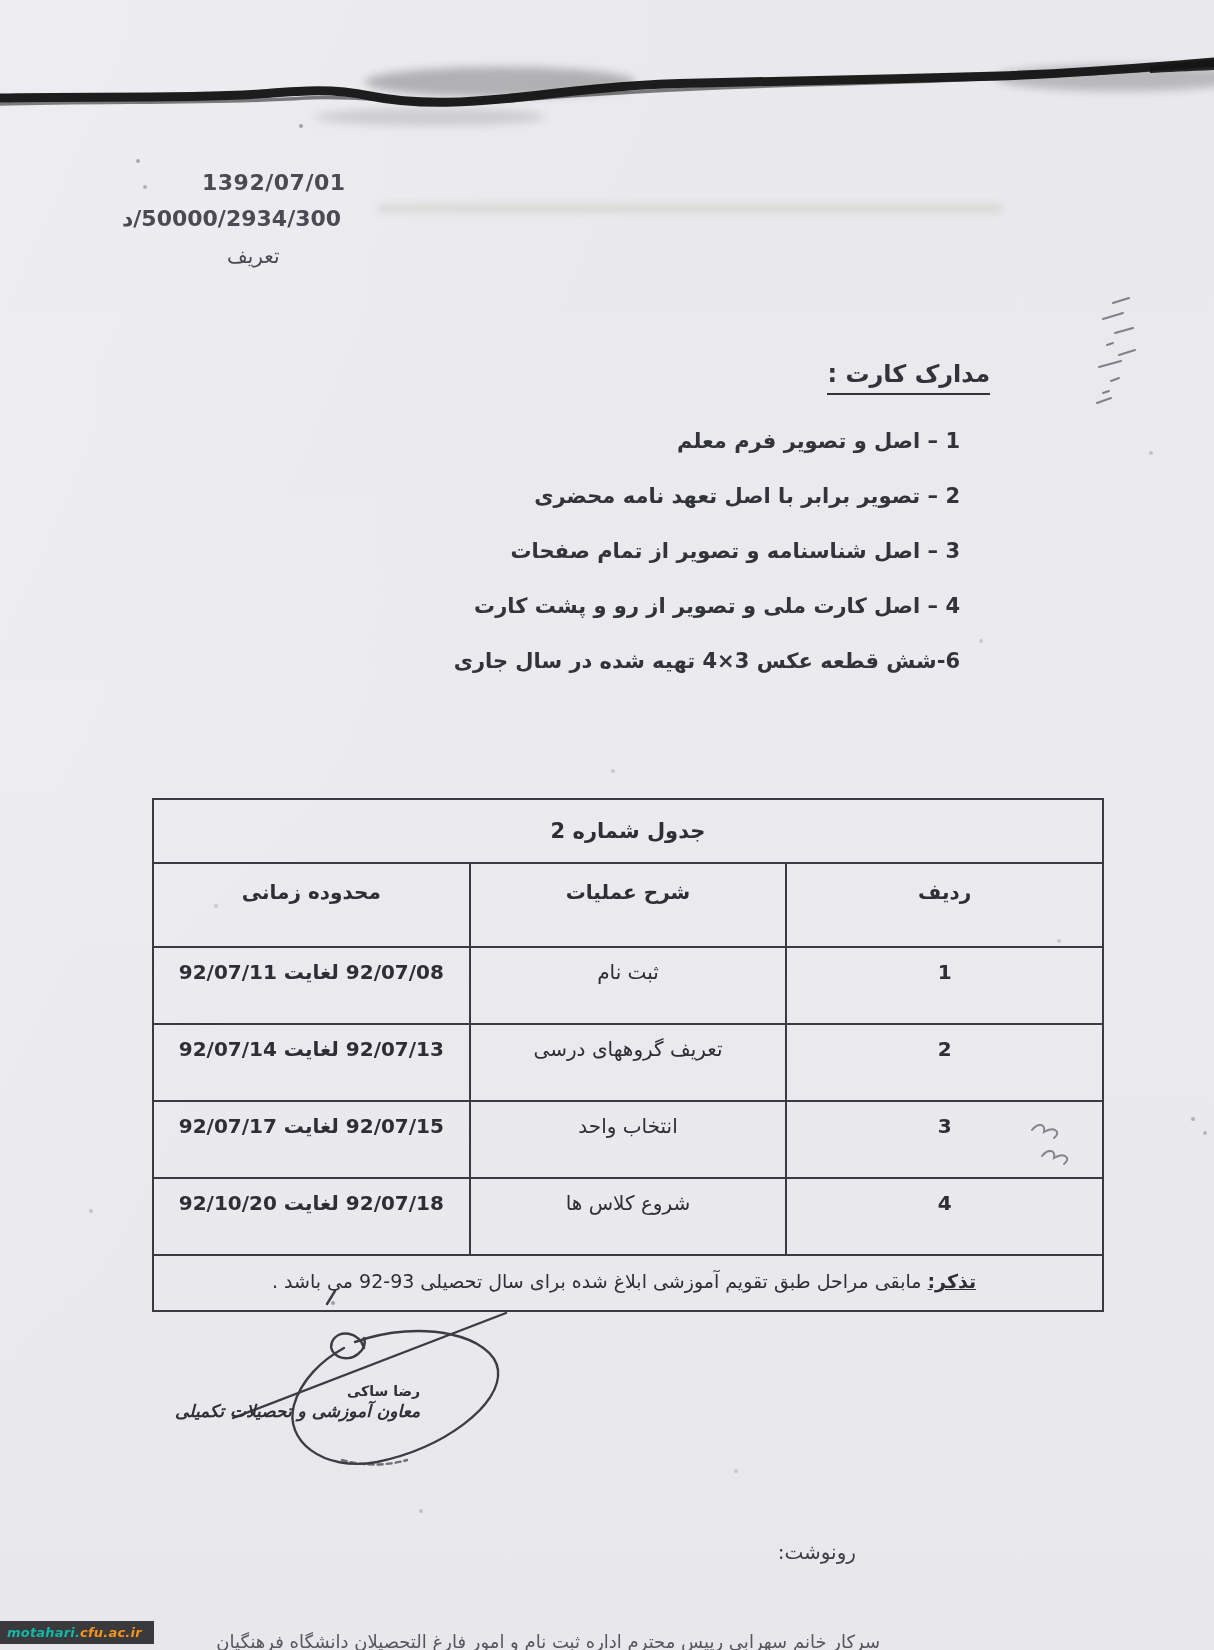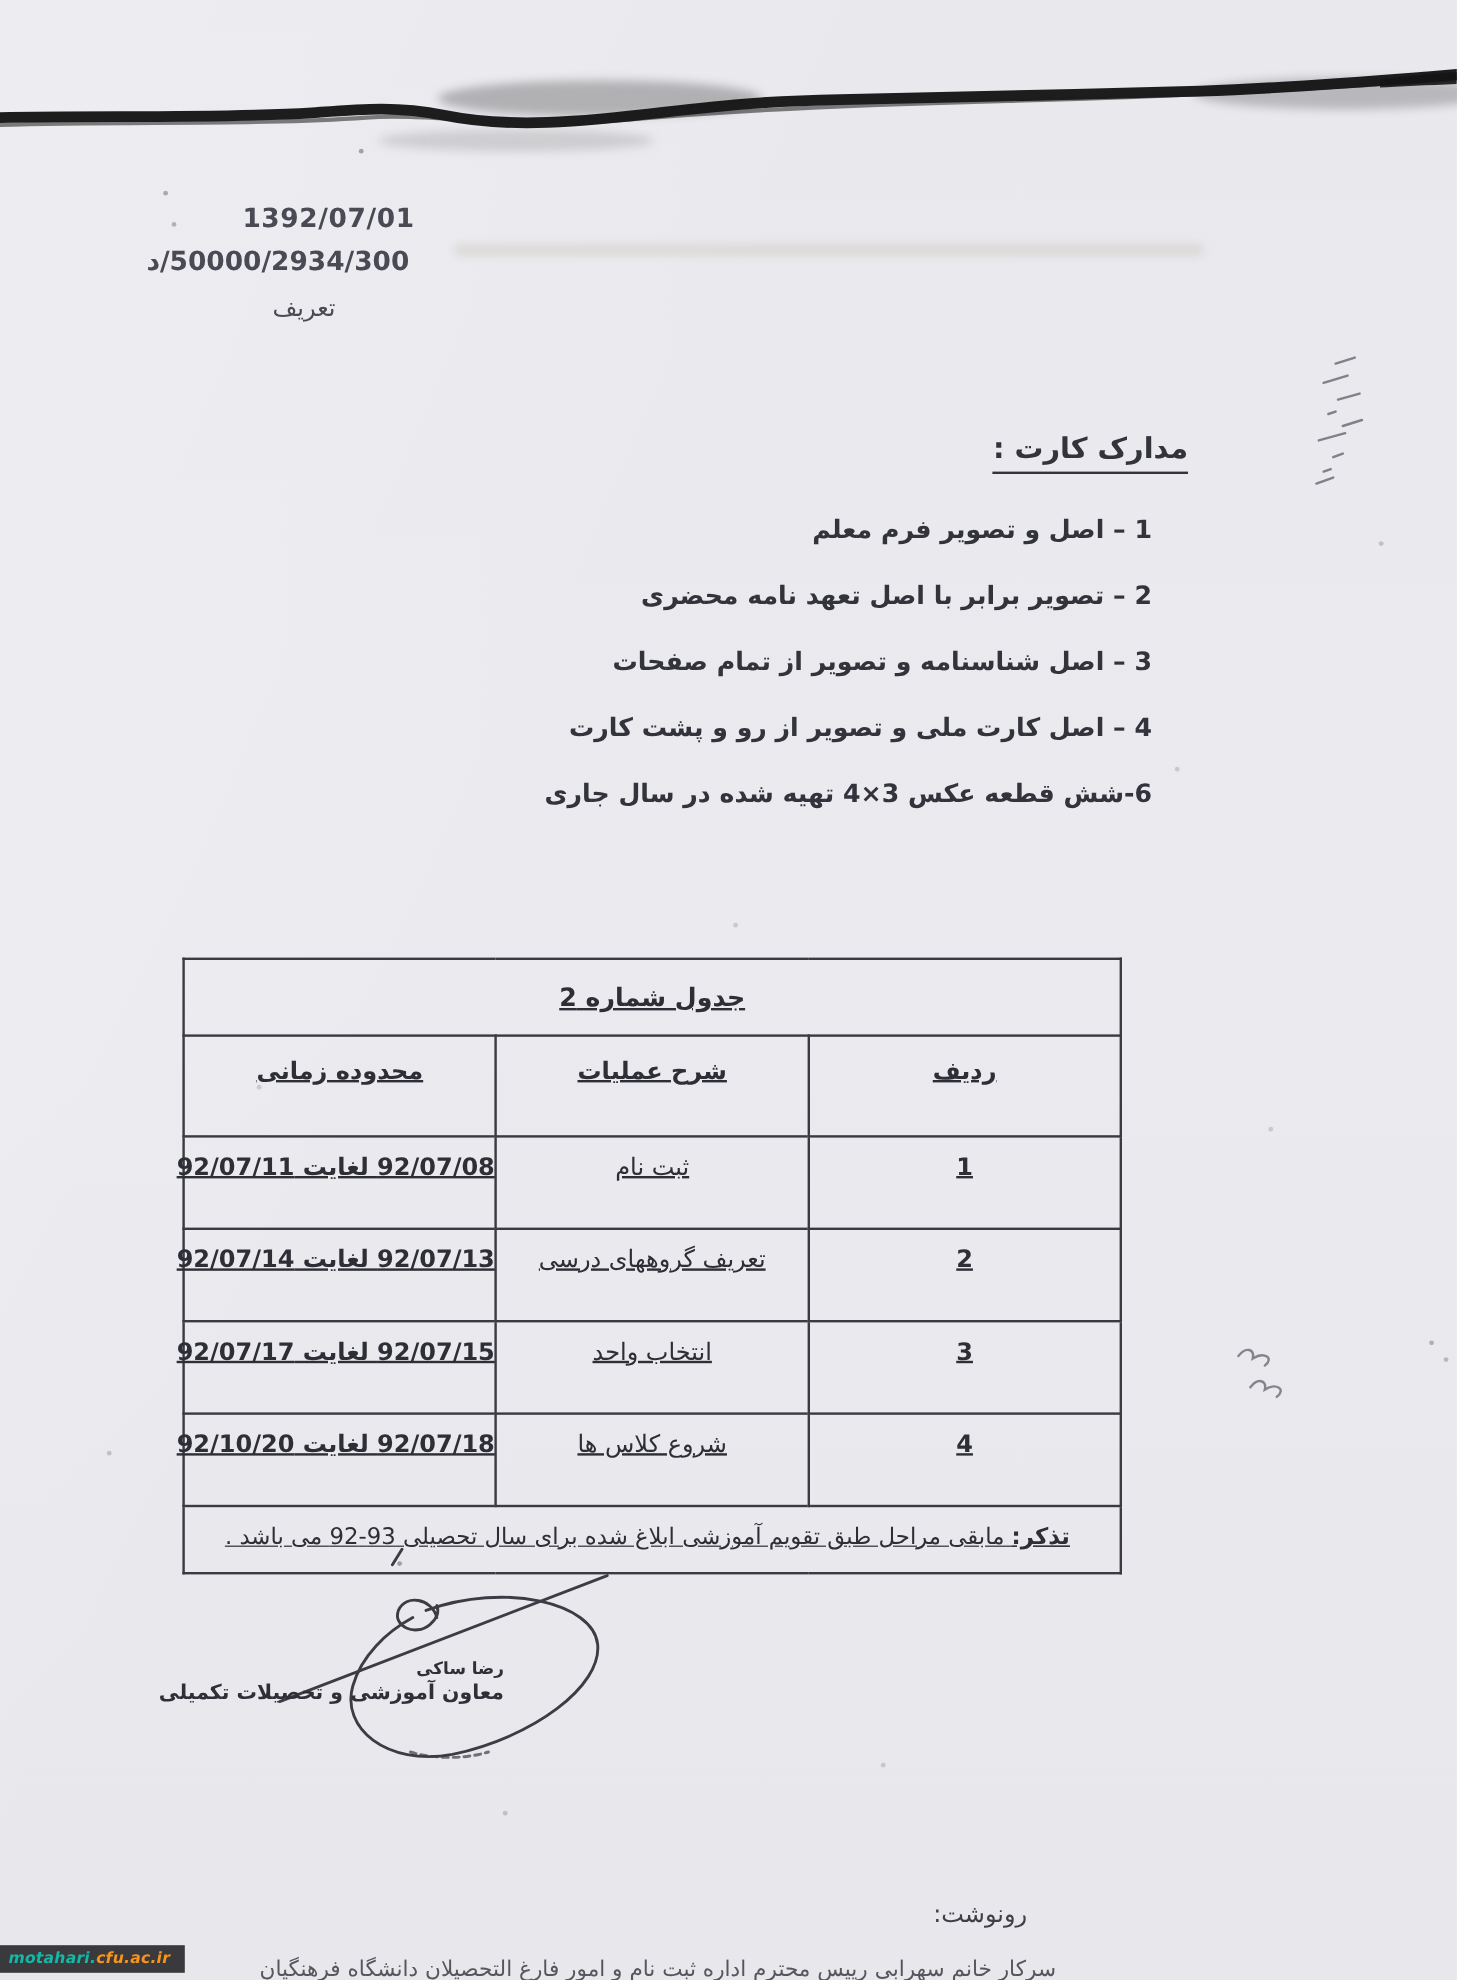--- a/index.html
+++ b/index.html
@@ -56,24 +56,24 @@
   }
   .docs-list{
     right:254px;top:430px;
     display:flex;flex-direction:column;gap:33px;
     direction:rtl;text-align:right;
     font-size:21px;font-weight:bold;color:#33333c;
   }
   .docs-list .doc-item{white-space:nowrap;line-height:22px;}
   
   table.schedule{
-    position:absolute;left:152px;top:798px;width:783px;
+    position:absolute;left:152px;top:798px;width:952px;
     border-collapse:collapse;direction:rtl;
     table-layout:fixed;
-    font-size:20px;color:#2e2e36;text-decoration:underline;
+    font-size:20px;color:#2e2e36;
   }
   table.schedule td,table.schedule th{
     border:2px solid #3a3a42;
     text-align:center;vertical-align:top;
     padding:0;
   }
   .tbl-title{height:62px;font-weight:bold;font-size:21px;vertical-align:middle !important;}
   .tbl-head th{height:66px;font-weight:bold;font-size:20px;padding-top:16px !important;}
   .tbl-row td{height:63px;padding-top:12px !important;}
   td.cell-num{font-weight:bold;}
@@ -83,24 +83,24 @@
     height:46px;text-align:right;vertical-align:middle !important;
     padding:2px 14px 6px 6px !important;font-size:19px;white-space:nowrap;
   }
   .note-label{font-weight:bold;text-decoration:underline;}
   
   .sig-text{
     right:794px;top:1383px;text-align:right;direction:rtl;
     font-weight:bold;color:#2f2f38;line-height:1.25;
   }
   .sig-name{font-size:14px;}
-  .sig-title{font-size:17px;}
+  .sig-title{font-size:17px;font-style:italic;}
   .sig-svg{left:222px;top:1290px;}
   
-  .footer-copy{right:358px;top:1583px;font-size:20px;direction:rtl;color:#3f3f49;}
+  .footer-copy{right:358px;top:1540px;font-size:20px;direction:rtl;color:#3f3f49;}
   .footer-line{
     right:334px;top:1632px;font-size:18px;direction:rtl;white-space:nowrap;
     color:#56565f;filter:blur(.4px);line-height:1.15;
   }
   
   .watermark{
     left:0;top:1621px;height:23px;
     background:#3a3a3c;
     padding:0 12px 0 7px;
     display:flex;align-items:center;

